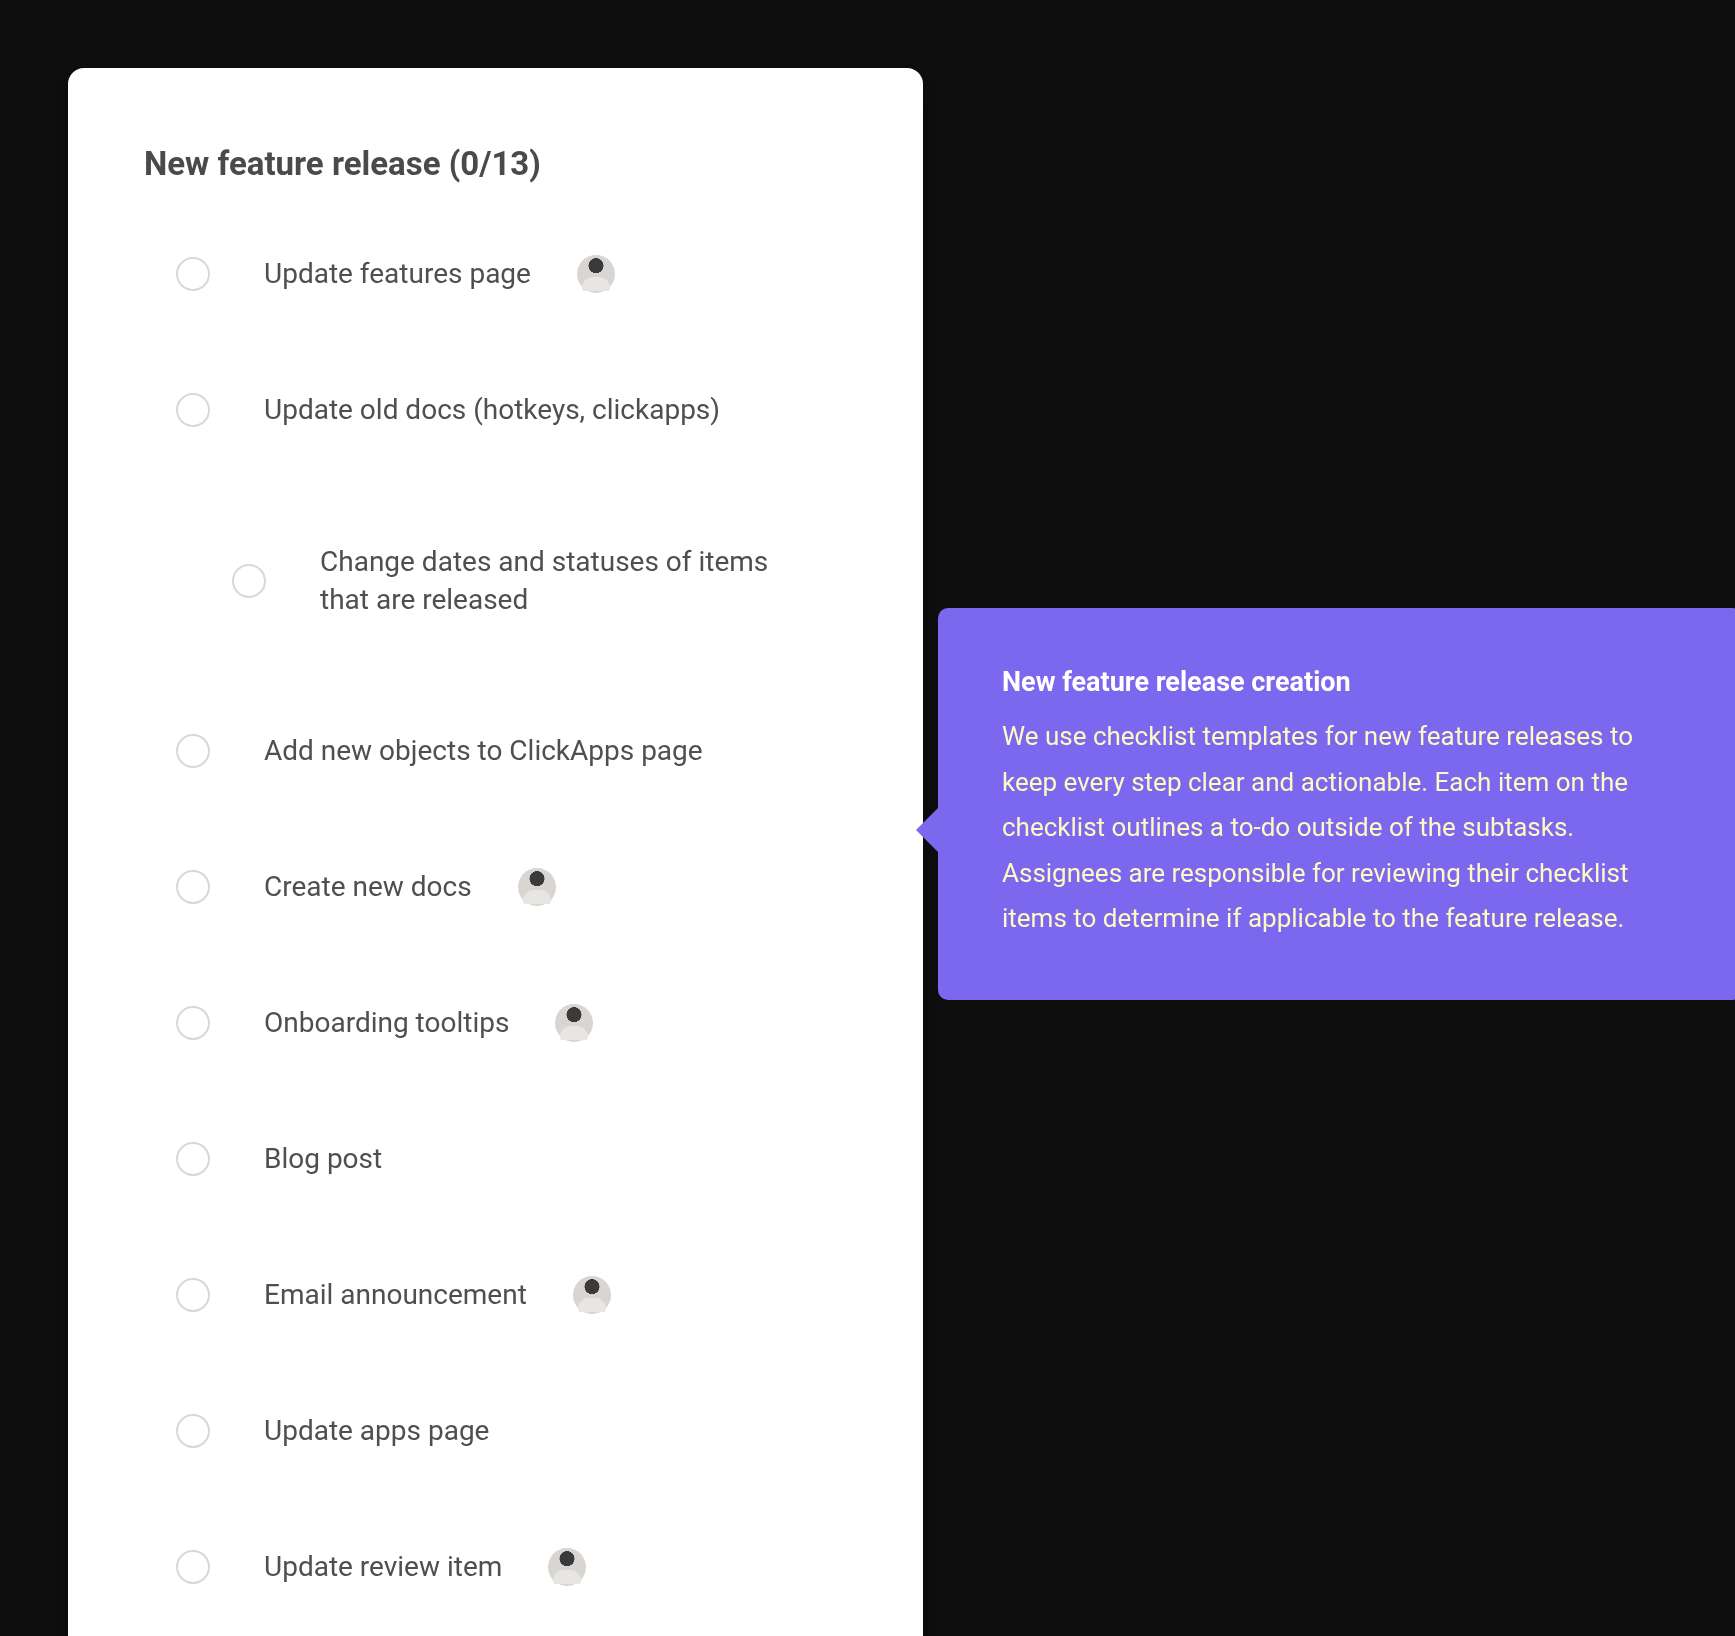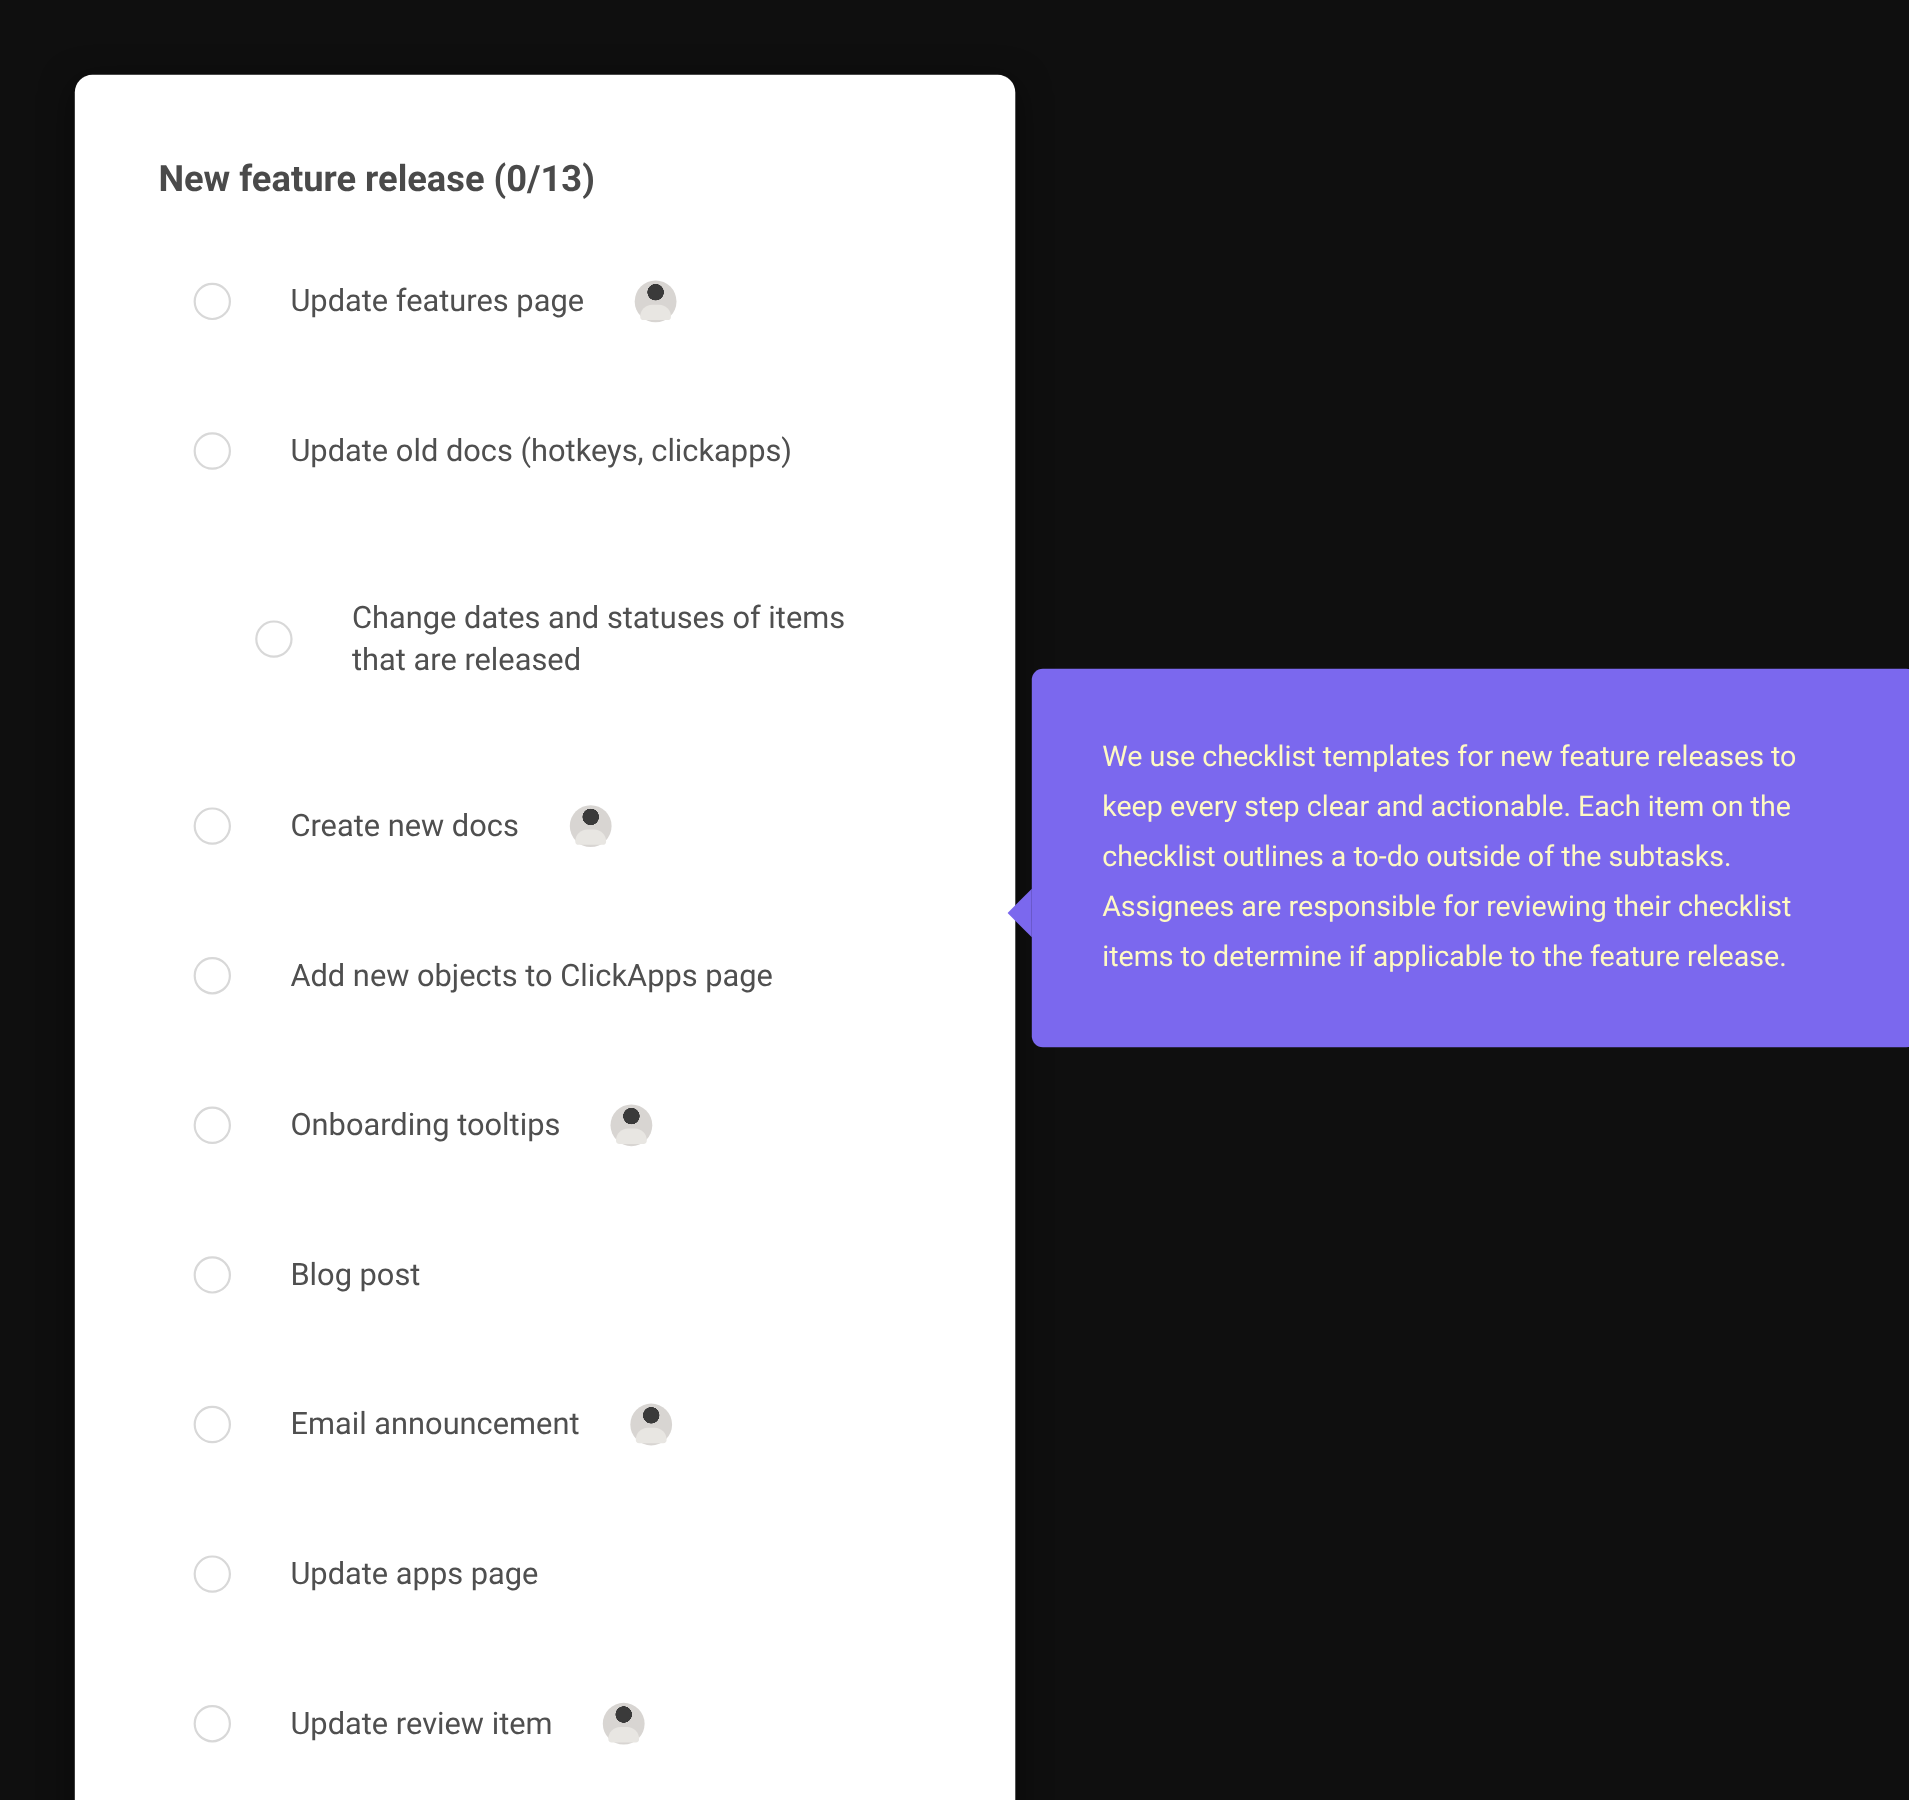--- a/index.html
+++ b/index.html
@@ -128,26 +128,26 @@
         <span class="check-label">Update old docs (hotkeys, clickapps)</span>
       </div>
       <div class="sub-list">
         <div class="check-row">
           <div class="check-circle"></div>
           <span class="check-label">Change dates and statuses of items that are released</span>
         </div>
       </div>
       <div class="check-row">
         <div class="check-circle"></div>
-        <span class="check-label">Create new docs</span>
-        <div class="avatar"></div>
+        <span class="check-label">Add new objects to ClickApps page</span>
       </div>
       <div class="check-row">
         <div class="check-circle"></div>
-        <span class="check-label">Add new objects to ClickApps page</span>
+        <span class="check-label">Create new docs</span>
+        <div class="avatar"></div>
       </div>
       <div class="check-row">
         <div class="check-circle"></div>
         <span class="check-label">Onboarding tooltips</span>
         <div class="avatar"></div>
       </div>
       <div class="check-row">
         <div class="check-circle"></div>
         <span class="check-label">Blog post</span>
       </div>
@@ -172,14 +172,15 @@
         </div>
         <div class="check-row">
           <div class="check-circle"></div>
           <span class="check-label">Capterra</span>
         </div>
       </div>
     </div>
 </div>
 
 <div class="tooltip">
+  <div class="tooltip-title">New feature release creation</div>
   <div class="tooltip-body">We use checklist templates for new feature releases to keep every step clear and actionable. Each item on the checklist outlines a to-do outside of the subtasks. Assignees are responsible for reviewing their checklist items to determine if applicable to the feature release.</div>
 </div>
 
 </body></html>

